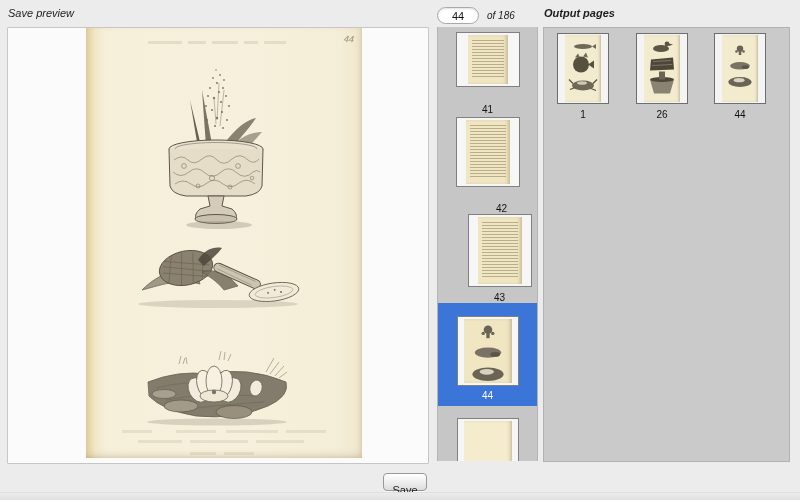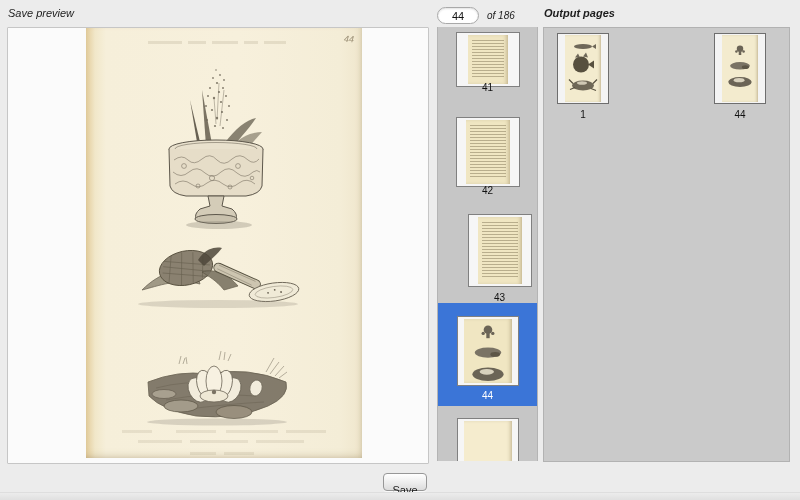--- a/index.html
+++ b/index.html
@@ -260,28 +260,28 @@
   <span id="page-count-label">of 186</span>
 </div>
 
 <div id="thumb-strip">
   <div id="selection-highlight"></div>
 
   <div class="thumb-item" style="top:5px;">
     <div class="thumb-box" style="width:64px;height:55px;">
       <div class="thumb-page textlines" style="width:40px;"></div>
     </div>
-    <div class="thumb-label" style="top:50px;">41</div>
+    <div class="thumb-label" style="top:72px;">41</div>
   </div>
 
   <div class="thumb-item" style="top:90px;">
     <div class="thumb-box" style="width:64px;height:70px;">
       <div class="thumb-page textlines" style="width:44px;"></div>
     </div>
-    <div class="thumb-label" style="top:68px;">42</div>
+    <div class="thumb-label" style="top:86px;padding-left:14px;">42</div>
   </div>
 
   <div class="thumb-item" style="top:187px;margin-left:12px;">
     <div class="thumb-box" style="width:64px;height:73px;">
       <div class="thumb-page textlines" style="width:44px;"></div>
     </div>
     <div class="thumb-label" style="top:78px;">43</div>
   </div>
 
   <div class="thumb-item" style="top:289px;">
@@ -327,20 +327,39 @@
             <ellipse cx="18" cy="48" rx="11" ry="5" fill="#6f6857"></ellipse>
             <path d="M8,46 L4,42 M10,50 L5,52 M28,46 L32,42 M26,51 L31,53" stroke="#57503f" stroke-width="1.2"></path>
             <ellipse cx="17" cy="45.5" rx="5" ry="1.8" fill="#cfc8b4"></ellipse>
           </g>
         </svg>
       </div>
     </div>
     <div class="output-label">1</div>
   </div>
 
+  <div id="output-item-2" class="output-item">
+    <div class="output-box">
+      <div class="output-page">
+        <svg viewBox="0 0 36 62">
+          <g fill="#5d5647">
+            <ellipse cx="17" cy="11" rx="8" ry="3.6"></ellipse>
+            <circle cx="23" cy="6.5" r="2.4"></circle>
+            <path d="M25,6 L29,7 L25,8.5 Z"></path>
+            <path d="M7,22 L29,20 L30,32 L6,33 Z" fill="#4e4739"></path>
+            <path d="M9,24 L27,23 M8,28 L28,27" stroke="#8a8272" stroke-width="0.8"></path>
+            <path d="M6,42 L30,42 L26,56 L10,56 Z" fill="#8a8272"></path>
+            <ellipse cx="18" cy="42" rx="12" ry="2.6" fill="#4e4739"></ellipse>
+            <rect x="15" y="34" width="6" height="8" fill="#6b6454"></rect>
+          </g>
+        </svg>
+      </div>
+    </div>
+    <div class="output-label">26</div>
+  </div>
 
   <div id="output-item-3" class="output-item">
     <div class="output-box">
       <div class="output-page">
         <svg viewBox="0 0 40 62">
           <g fill="#6b6456">
             <circle cx="20" cy="9" r="3.6"></circle>
               <circle cx="16" cy="12" r="1.4"></circle>
               <circle cx="24" cy="12" r="1.4"></circle>
             <rect x="18.6" y="12" width="2.8" height="4"></rect>

